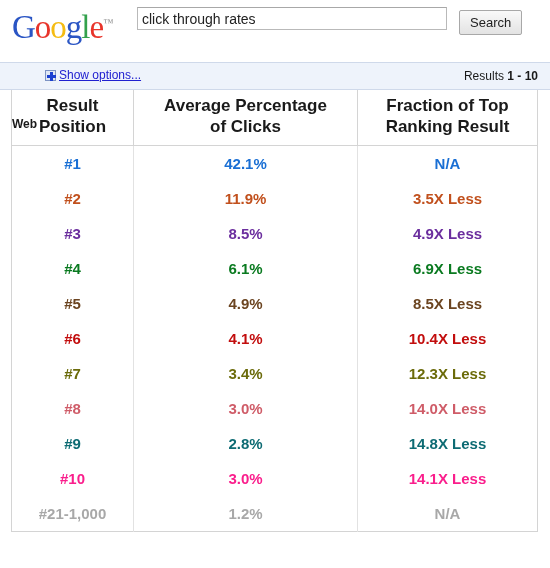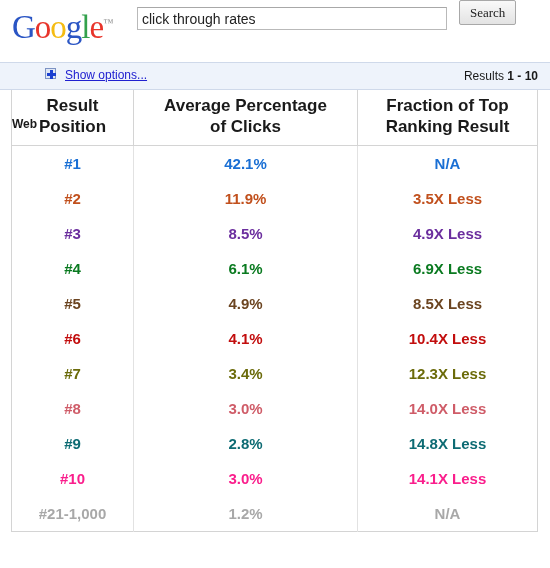--- a/index.html
+++ b/index.html
@@ -54,24 +54,24 @@
     background: #fff;
     font-family: "Liberation Sans", sans-serif;
     font-size: 14px;
     color: #222;
     box-sizing: content-box;
     outline: none;
   }
   #search-button {
     position: absolute;
     left: 459px;
-    top: 0;
+    top: 10px;
     height: 25px;
     padding: 0 10px;
-    font-family: Liberation Serif, serif;
+    font-family: Liberation Sans, sans-serif;
     font-size: 13px;
     color: #222;
     background: linear-gradient(#f9f9f9, #e3e3e3);
     border: 1px solid #a8a8a8;
     border-radius: 2px;
     cursor: pointer;
   }
 
   
   #navbar {
@@ -91,22 +91,22 @@
     font-size: 12px;
     font-weight: bold;
     color: #1a1a1a;
     margin-top: 48px;
   }
   #show-options {
     position: absolute;
     left: 45px;
     top: 5px;
     display: flex;
-    align-items: flex-start;
-    gap: 9px;
+    align-items: center;
+    gap: 3px;
     cursor: pointer;
   }
   .plus-box {
     display: inline-block;
     position: relative;
     width: 11px;
     height: 11px;
     background: #dfe7f5;
     border: 1px solid #7d93c4;
     box-sizing: border-box;

